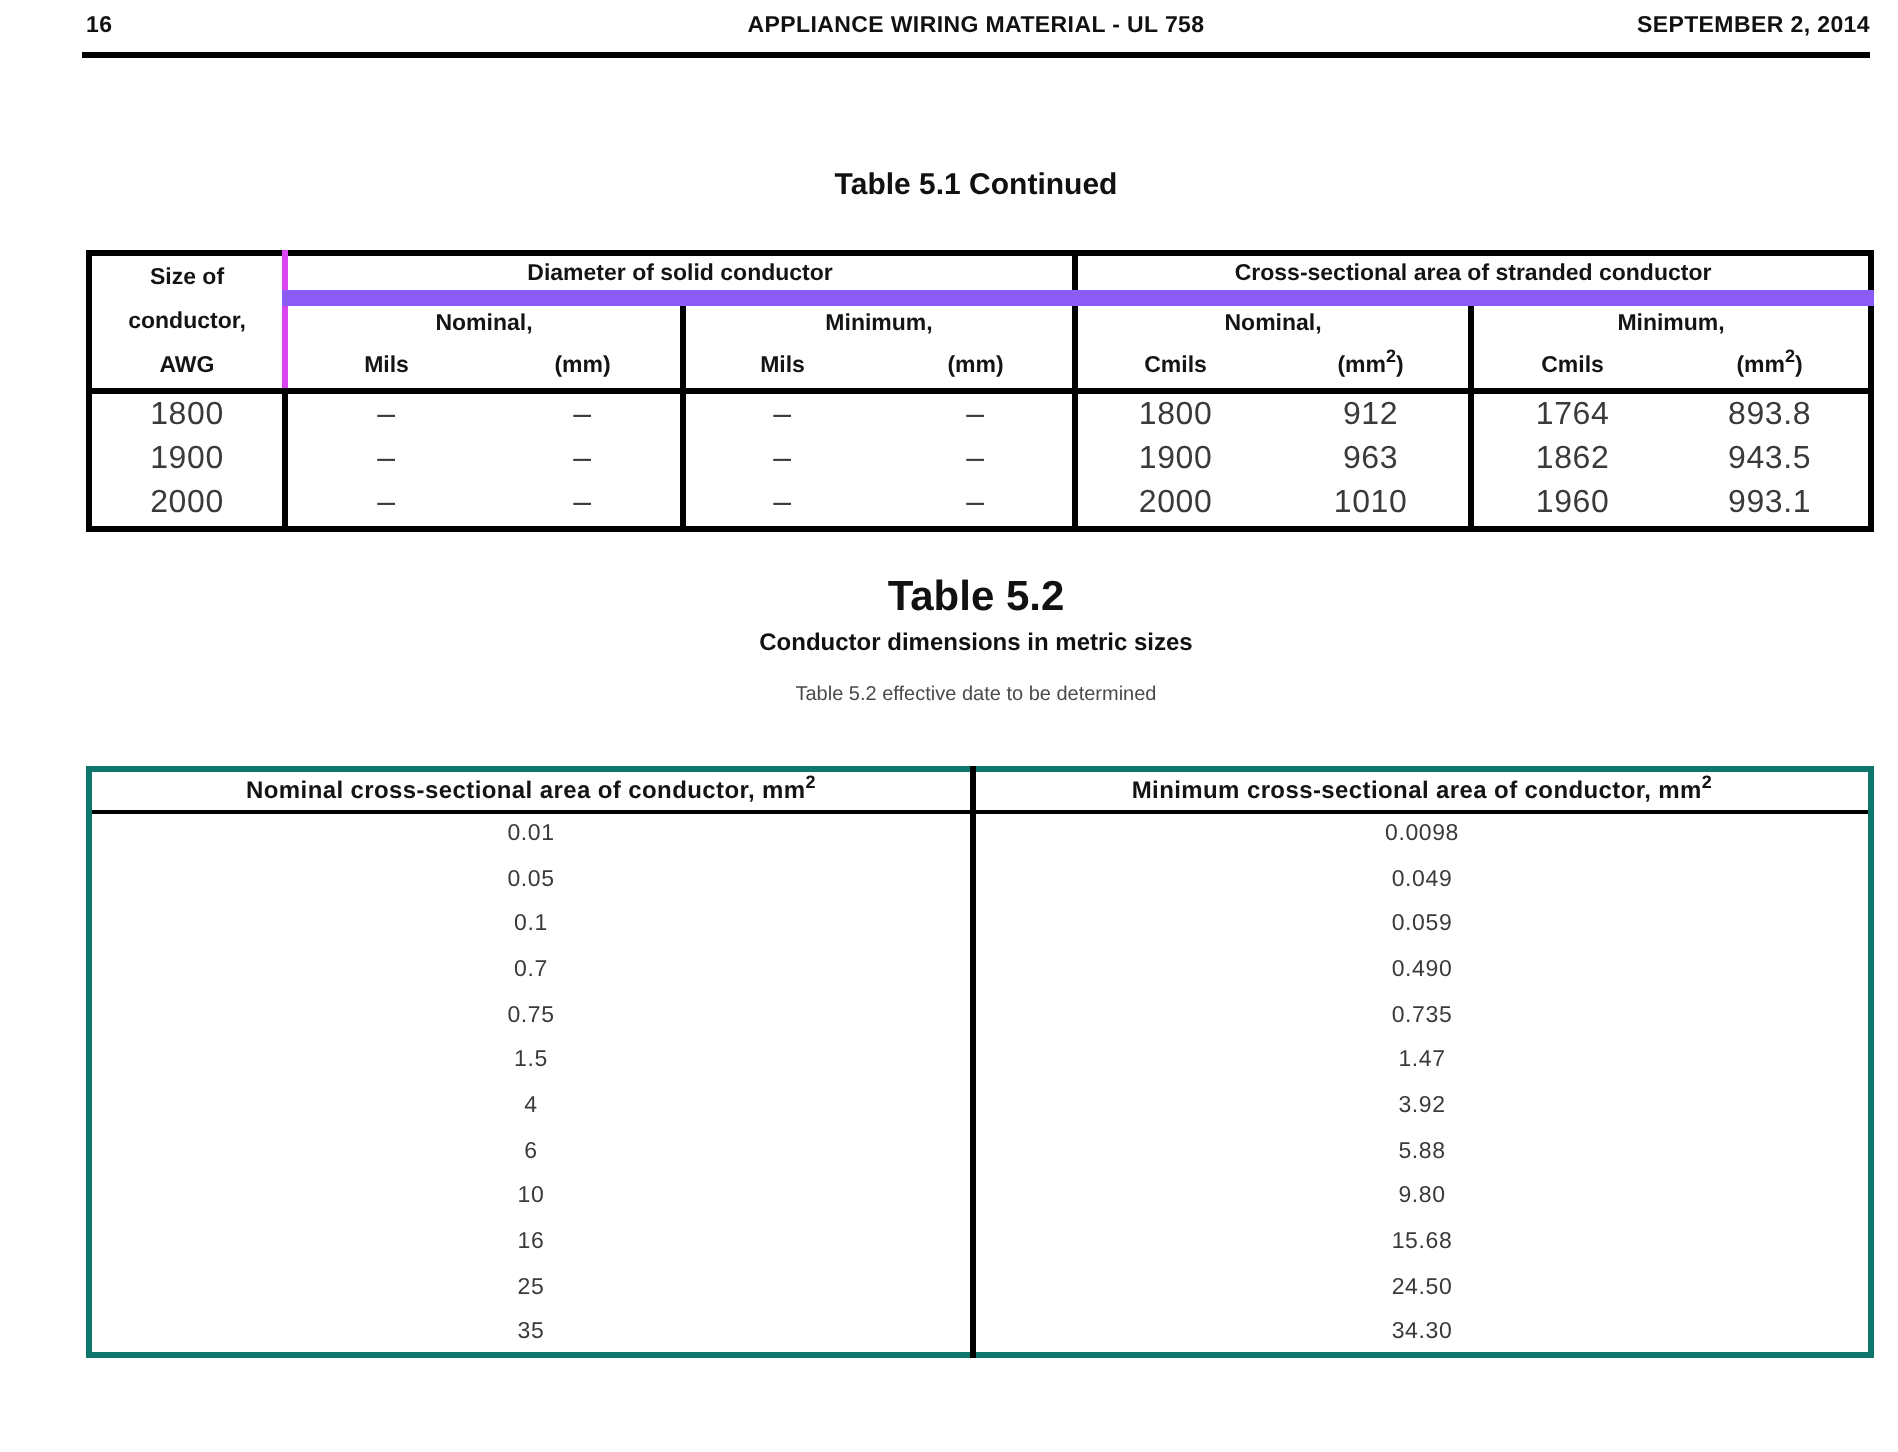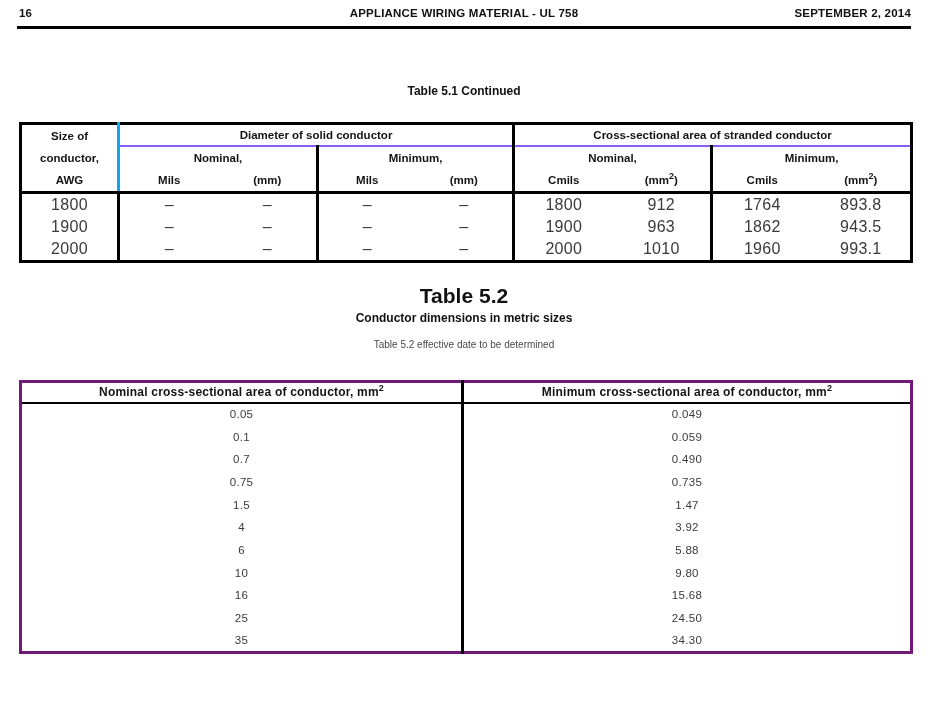--- a/index.html
+++ b/index.html
@@ -4,71 +4,71 @@
 <style>
   * { box-sizing: border-box; }
   html, body {
     margin: 0; padding: 0;
     width: 949px; height: 726px;
     overflow: hidden;
     background: #ffffff;
     font-family: "Liberation Sans", sans-serif;
     color: #111111;
   }
-  .content { width: 894px; margin-left: 17px; }
+  .content { width: 894px; margin-left: 41px; }
 
   
   .page-header {
     display: grid;
     grid-template-columns: 1fr auto 1fr;
     align-items: baseline;
     padding-top: 7px;
     font-size: 11.5px;
     font-weight: bold;
     letter-spacing: 0.2px;
   }
   .ph-left  { justify-self: start; padding-left: 2px; }
   .ph-center{ justify-self: center; }
   .ph-right { justify-self: end; }
   .header-rule { height: 3px; background: #000; margin-top: 7px; }
 
   
   .t51-title {
     margin-top: 55px;
     text-align: center;
-    font-size: 12px;
+    font-size: 15px;
     font-weight: bold;
   }
   .t52-title-1 { margin-top: 21px; text-align: center; font-size: 21px; font-weight: bold; }
   .t52-title-2 { margin-top: 3px;  text-align: center; font-size: 12px; font-weight: bold; }
   .t52-note    { margin-top: 14px; text-align: center; font-size: 10px; color: #4a4a4a; }
 
   
   table { border-collapse: collapse; table-layout: fixed; margin-left: 2px; }
   th, td { padding: 0; text-align: center; vertical-align: middle; }
 
   
   .t51 { margin-top: 24px; width: 891px; border: 3px solid #000; }
   .t51 thead th { font-size: 11.5px; font-weight: bold; color: #141414; }
   .t51 .awg-head {
     white-space: pre-line;
     line-height: 22px;
     font-size: 11.5px;
-    border-right: 3px solid #0ea5e9;
+    border-right: 3px solid #d946ef;
     border-bottom: 3px solid #000;
   }
-  .t51 .group-head { height: 22px; border-bottom: 2px solid #8b5cf6; }
+  .t51 .group-head { height: 22px; border-bottom: 8px solid #8b5cf6; }
   .t51 .sub-head   { height: 22px; }
   .t51 .unit       { height: 23px; border-bottom: 3px solid #000; }
   .t51 .gb         { border-right: 3px solid #000; }
   .t51 tbody td    { height: 23px; font-size: 16px; color: #3a3a3a; letter-spacing: 0.3px; }
   .t51 sup, .t52 sup { font-size: 9px; line-height: 0; }
 
   
-  .t52 { margin-top: 30px; width: 891px; border: 3px solid #701a75; }
+  .t52 { margin-top: 30px; width: 891px; border: 3px solid #0f766e; }
   .t52 thead th {
     height: 21px;
     font-size: 12px;
     font-weight: bold;
     color: #141414;
     border-bottom: 2px solid #000;
     letter-spacing: 0.2px;
   }
   .t52 .mid { border-right: 3px solid #000; }
   .t52 tbody td { height: 22.7px; font-size: 11.5px; color: #3a3a3a; letter-spacing: 0.3px; }
@@ -171,20 +171,24 @@
         <col style="width:449px">
     </colgroup>
     <thead>
       <tr>
         <th class="mid"><span>Nominal cross-sectional area of conductor, mm</span><sup>2</sup></th>
         <th><span>Minimum cross-sectional area of conductor, mm</span><sup>2</sup></th>
       </tr>
     </thead>
     <tbody>
         <tr>
+          <td class="mid">0.01</td>
+          <td>0.0098</td>
+        </tr>
+        <tr>
           <td class="mid">0.05</td>
           <td>0.049</td>
         </tr>
         <tr>
           <td class="mid">0.1</td>
           <td>0.059</td>
         </tr>
         <tr>
           <td class="mid">0.7</td>
           <td>0.490</td>

